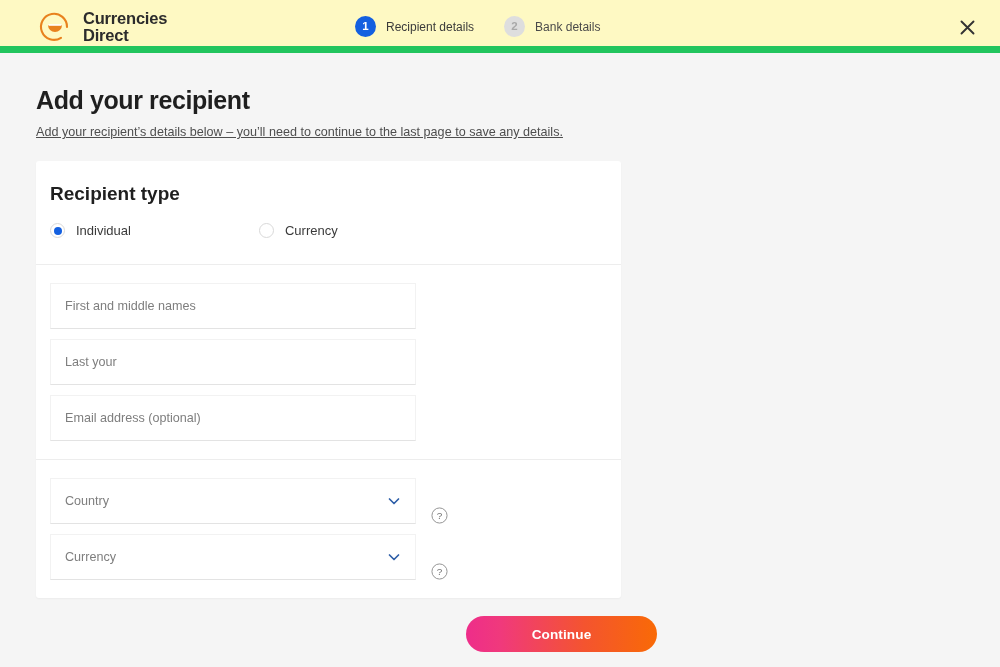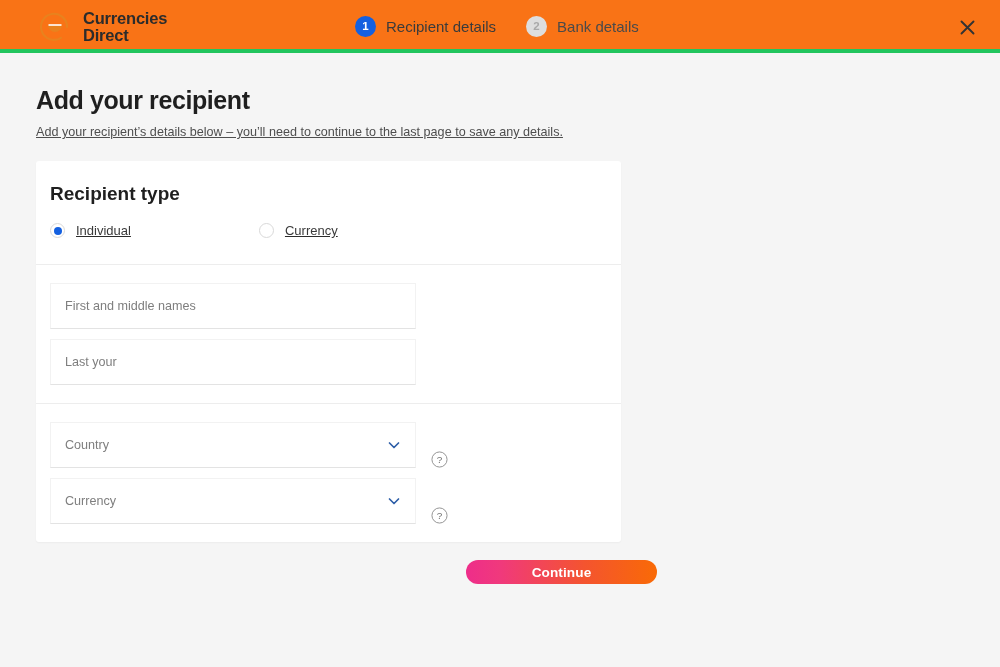--- a/index.html
+++ b/index.html
@@ -13,22 +13,22 @@
     background: #f5f5f5;
     font-family: "Liberation Sans", sans-serif;
     color: #2b2b2b;
     overflow: hidden;
   }
 
   
   .header {
     position: relative;
     height: 53px;
-    background: #f97316;
-    border-bottom: 4px solid #22c55e;
+    background: #fef9c3;
+    border-bottom: 7px solid #22c55e;
     display: flex;
     align-items: center;
   }
   .logo {
     position: absolute;
     left: 36px;
     top: 8px;
     display: flex;
     align-items: center;
     gap: 9px;
@@ -69,21 +69,21 @@
     display: flex;
     align-items: center;
     justify-content: center;
     font-size: 11.5px;
     font-weight: 700;
     line-height: 1;
   }
   .step-badge.active { background: #1460e0; color: #ffffff; }
   .step-badge.inactive { background: #dedede; color: #a9a9a9; }
   .step-label {
-    font-size: 15px;
+    font-size: 12px;
     color: #3b3b3b;
   }
   .step.inactive .step-label { color: #4a4a4a; }
 
   .close-btn {
     position: absolute;
     right: 16px;
     top: 10px;
     width: 34px;
     height: 34px;
@@ -132,21 +132,20 @@
     font-weight: 700;
     color: #1f1f1f;
     margin: 0 0 18px 14px;
     padding-left: 0;
   }
   .radio-row {
     display: flex;
     align-items: center;
     margin: 0 0 0 14px;
     padding-bottom: 26px;
-    text-decoration: underline;
   }
   .radio-item {
     display: flex;
     align-items: center;
     gap: 11px;
     cursor: pointer;
   }
   .radio-item + .radio-item { margin-left: 128px; }
   .radio-dot {
     width: 15px;
@@ -219,21 +218,21 @@
 
   
   .footer {
     width: 621px;
     display: flex;
     justify-content: flex-end;
     padding-top: 18px;
   }
   .continue-btn {
     width: 191px;
-    height: 24px;
+    height: 36px;
     border: none;
     border-radius: 19px;
     background: linear-gradient(90deg, #ee2d8a 0%, #f0397c 18%, #f4542f 62%, #f96a06 100%);
     color: #ffffff;
     font-family: "Liberation Sans", sans-serif;
     font-size: 13.6px;
     font-weight: 700;
     letter-spacing: 0.1px;
     cursor: pointer;
   }
@@ -311,20 +310,25 @@
           <span class="ph">First and middle names</span>
         </div>
       </div>
 
       <div class="field-row">
         <div class="input-box">
           <span class="ph">Last your</span>
         </div>
       </div>
 
+      <div class="field-row">
+        <div class="input-box">
+          <span class="ph">Email address (optional)</span>
+        </div>
+      </div>
 
     </div>
 
     <div class="section-divider"></div>
 
     <div class="fields">
 
       <div class="field-row">
         <div class="input-box select-box">
           <span class="ph">Country</span>

